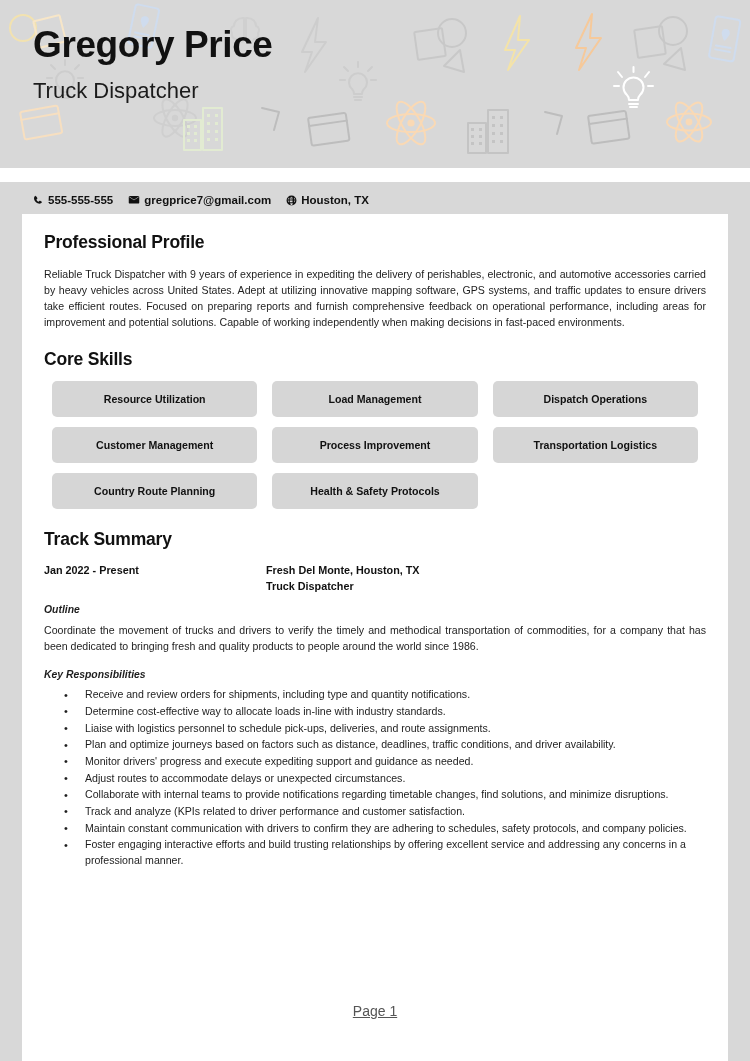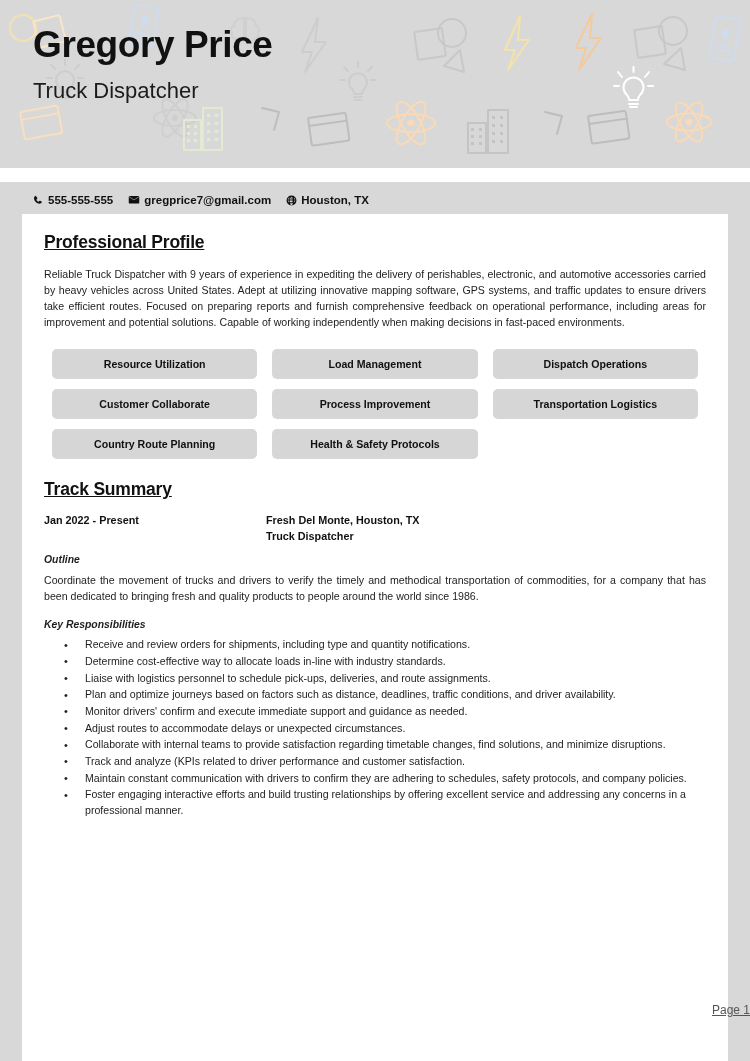--- a/index.html
+++ b/index.html
@@ -47,41 +47,41 @@
 
   
   .sheet{
     position:absolute;left:22px;top:214px;width:706px;height:847px;
     background:#ffffff;
   }
   .sheet-pad{padding:18px 22px 0 22px;}
 
   h2.section{
     font-size:17.5px;font-weight:bold;color:#111;
-    margin:0 0 13px 0;letter-spacing:-0.2px;text-decoration:underline;
+    margin:0 0 13px 0;letter-spacing:-0.2px;
   }
   h2.section.tight{margin-bottom:11px;}
 
   p.body{
     font-size:10.6px;color:#1d1d1d;line-height:1.52;
     margin:0;text-align:justify;
   }
 
   .block{margin-bottom:19px;}
   .block-skills{margin-bottom:20px;}
 
   
   .skills{
     display:grid;grid-template-columns:repeat(3,1fr);
     gap:10px 15px;
     padding:0 8px 0 8px;
   }
   .skill{
     background:#d6d6d6;border-radius:5px;
-    height:30px;display:flex;align-items:center;justify-content:center;
+    height:36px;display:flex;align-items:center;justify-content:center;
     font-size:10.6px;font-weight:bold;color:#111;text-align:center;
     padding:0 6px;box-sizing:border-box;
   }
 
   
   .job-head{display:flex;margin-bottom:10px;}
   .job-dates{width:222px;flex:0 0 222px;font-size:10.8px;font-weight:bold;color:#111;line-height:1.42;}
   .job-meta{font-size:10.8px;font-weight:bold;color:#111;line-height:1.42;}
   .job-meta div{white-space:nowrap;}
 
@@ -101,21 +101,21 @@
     margin-bottom:1px;padding-left:21px;
   }
   ul.duties li:before{
     content:"•";position:absolute;left:0;top:-0.5px;
     font-size:11px;color:#1d1d1d;
   }
 
   
   .page-num{
     position:absolute;left:0;right:0;top:1003px;
-    text-align:right;font-size:12px;color:#555;text-decoration:underline;
+    text-align:center;font-size:14px;color:#555;text-decoration:underline;
   }
 </style>
 </head>
 <body>
 
 <div class="header">
   <svg class="header-deco" viewBox="0 0 750 168" xmlns="http://www.w3.org/2000/svg">
     <g fill="none" stroke-width="2" stroke-linecap="round" stroke-linejoin="round">
 
       <g transform="translate(136,4) rotate(12)" stroke="#cfdcee">
@@ -306,25 +306,26 @@
 
 <div class="sheet">
   <div class="sheet-pad">
 
     <div class="block">
       <h2 class="section">Professional Profile</h2>
       <p class="body">Reliable Truck Dispatcher with 9 years of experience in expediting the delivery of perishables, electronic, and automotive accessories carried by heavy vehicles across United States. Adept at utilizing innovative mapping software, GPS systems, and traffic updates to ensure drivers take efficient routes. Focused on preparing reports and furnish comprehensive feedback on operational performance, including areas for improvement and potential solutions. Capable of working independently when making decisions in fast-paced environments.</p>
     </div>
 
     <div class="block-skills">
+      <h2 class="section tight">Core Skills</h2>
       <div class="skills" id="skills-grid">
           <div class="skill">Resource Utilization</div>
           <div class="skill">Load Management</div>
           <div class="skill">Dispatch Operations</div>
-          <div class="skill">Customer Collaborate</div>
+          <div class="skill">Customer Management</div>
           <div class="skill">Process Improvement</div>
           <div class="skill">Transportation Logistics</div>
           <div class="skill">Country Route Planning</div>
           <div class="skill">Health &amp; Safety Protocols</div>
         </div>
     </div>
 
     <div class="block">
       <h2 class="section">Track Summary</h2>
 
@@ -338,23 +339,23 @@
 
       <div class="sublabel">Outline</div>
       <p class="body">Coordinate the movement of trucks and drivers to verify the timely and methodical transportation of commodities, for a company that has been dedicated to bringing fresh and quality products to people around the world since 1986.</p>
 
       <div class="sublabel spaced">Key Responsibilities</div>
       <ul class="duties" id="duties-list">
           <li>Receive and review orders for shipments, including type and quantity notifications.</li>
           <li>Determine cost-effective way to allocate loads in-line with industry standards.</li>
           <li>Liaise with logistics personnel to schedule pick-ups, deliveries, and route assignments.</li>
           <li>Plan and optimize journeys based on factors such as distance, deadlines, traffic conditions, and driver availability.</li>
-          <li>Monitor drivers' confirm and execute immediate support and guidance as needed.</li>
+          <li>Monitor drivers' progress and execute expediting support and guidance as needed.</li>
           <li>Adjust routes to accommodate delays or unexpected circumstances.</li>
-          <li>Collaborate with internal teams to provide satisfaction regarding timetable changes, find solutions, and minimize disruptions.</li>
+          <li>Collaborate with internal teams to provide notifications regarding timetable changes, find solutions, and minimize disruptions.</li>
           <li>Track and analyze (KPIs related to driver performance and customer satisfaction.</li>
           <li>Maintain constant communication with drivers to confirm they are adhering to schedules, safety protocols, and company policies.</li>
           <li>Foster engaging interactive efforts and build trusting relationships by offering excellent service and addressing any concerns in a professional manner.</li>
         </ul>
     </div>
 
   </div>
 </div>
 
 <div class="page-num">Page 1</div>

